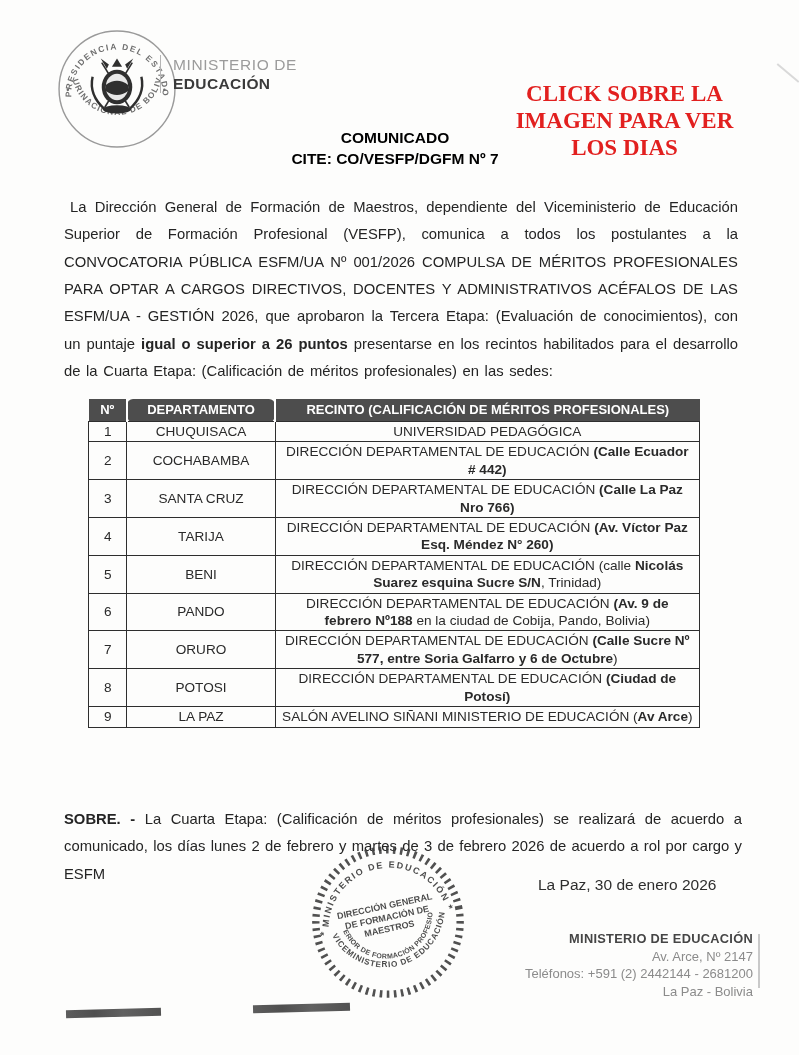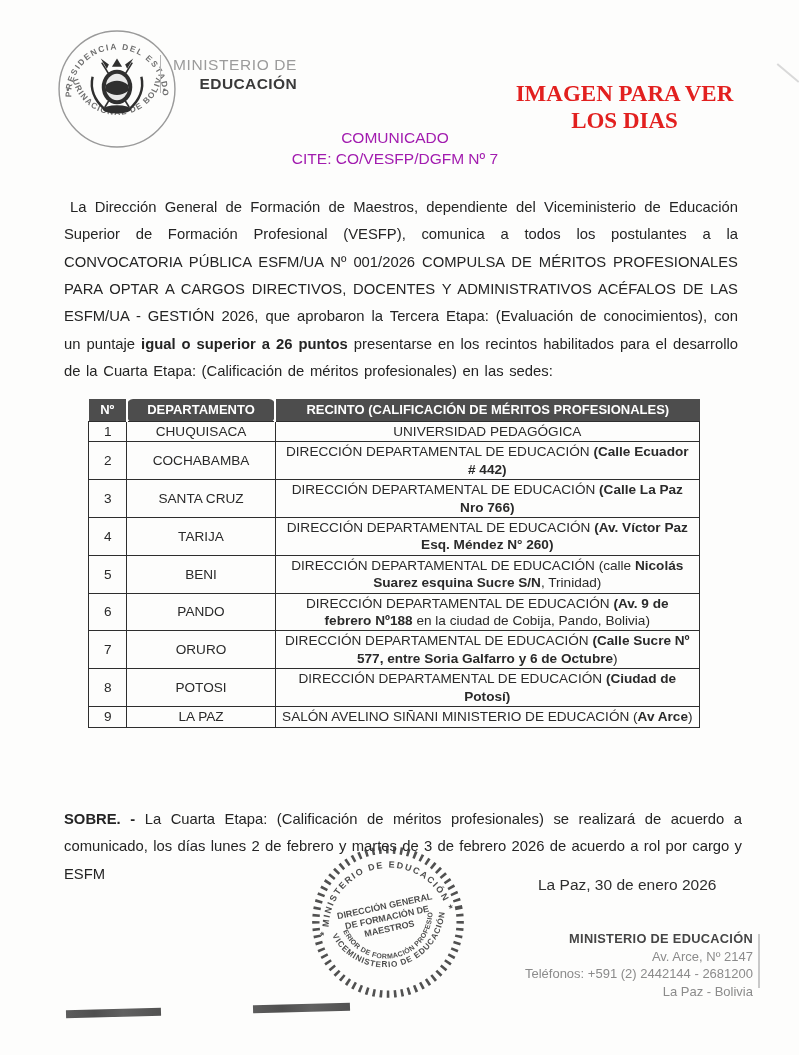--- a/index.html
+++ b/index.html
@@ -1,27 +1,27 @@
 <!DOCTYPE html>
 <html><head>
 <meta charset="utf-8">
 <style>
   html,body{margin:0;padding:0;background:#e9e9e9;}
   .page{position:relative;width:799px;height:1055px;background:#fdfdfc;overflow:hidden;
         font-family:"Liberation Sans", sans-serif;color:#222;margin:0 auto;
         box-shadow:0 0 6px rgba(0,0,0,.25);}
   
   .logo-seal{position:absolute;left:56px;top:28px;width:122px;height:122px;}
-  .ministry-name{position:absolute;left:160px;top:55px;padding-left:12px;border-left:1.5px solid #b5b5b5;line-height:19px;text-align:right;}
+  .ministry-name{position:absolute;left:160px;top:55px;padding-left:12px;border-left:1.5px solid #b5b5b5;line-height:19px;}
   .ministry-name .l1{color:#9b9b9b;font-size:15.5px;letter-spacing:.6px;}
   .ministry-name .l2{color:#3a3a3a;font-size:15.5px;font-weight:bold;letter-spacing:.4px;}
   .notice{position:absolute;left:452px;top:80px;width:345px;text-align:center;
           font-family:"Liberation Serif", serif;font-weight:bold;font-size:23px;line-height:27px;color:#e2201f;}
   .title-block{position:absolute;left:215px;top:127px;width:360px;text-align:center;line-height:21px;}
-  .title-block .t1,.title-block .t2{font-weight:normal;font-size:15.5px;color:#a21caf;}
+  .title-block .t1,.title-block .t2{font-weight:bold;font-size:15.5px;color:#000000;}
   
   .intro{position:absolute;left:64px;top:179px;width:674px;font-size:14.8px;line-height:27.4px;
          text-align:justify;color:#242424;word-spacing:1.5px;text-indent:6px;}
   .intro .b{font-weight:bold;}
   
   .tbl-wrap{position:absolute;left:88px;top:399px;width:612px;}
   table.tbl{border-collapse:collapse;width:612px;font-size:13.6px;color:#2a2a2a;}
   table.tbl thead th{color:#fff;font-weight:bold;font-size:13px;line-height:16px;padding:0 2px;
          border-left:2px solid #fff;border-bottom:1.6px solid #2e2e2e;border-top:none;vertical-align:middle;}
   table.tbl thead th:first-child{border-left:none;}
@@ -85,20 +85,21 @@
       </g>
     </svg>
   </div>
 
   <div class="ministry-name">
     <div class="l1">MINISTERIO DE</div>
     <div class="l2">EDUCACIÓN</div>
   </div>
 
   <div class="notice" style="color: rgb(226, 32, 31);">
+    <div>CLICK SOBRE LA</div>
     <div>IMAGEN PARA VER</div>
     <div>LOS DIAS</div>
   </div>
 
   <div class="title-block">
     <div class="t1">COMUNICADO</div>
     <div class="t2">CITE: CO/VESFP/DGFM Nº 7</div>
   </div>
 
   <p class="intro"><span>La Dirección General de  Formación de Maestros, dependiente del Viceministerio de Educación Superior de Formación Profesional (VESFP), comunica a todos los postulantes a la CONVOCATORIA PÚBLICA ESFM/UA Nº 001/2026    COMPULSA DE MÉRITOS PROFESIONALES PARA OPTAR A CARGOS DIRECTIVOS, DOCENTES Y ADMINISTRATIVOS ACÉFALOS DE LAS ESFM/UA - GESTIÓN 2026,  que aprobaron la Tercera Etapa: (Evaluación de conocimientos), con un puntaje </span><span class="b">igual o superior a 26 puntos</span><span> presentarse en los recintos  habilitados para el desarrollo de la Cuarta Etapa: (Calificación de méritos profesionales) en las sedes:</span></p>

